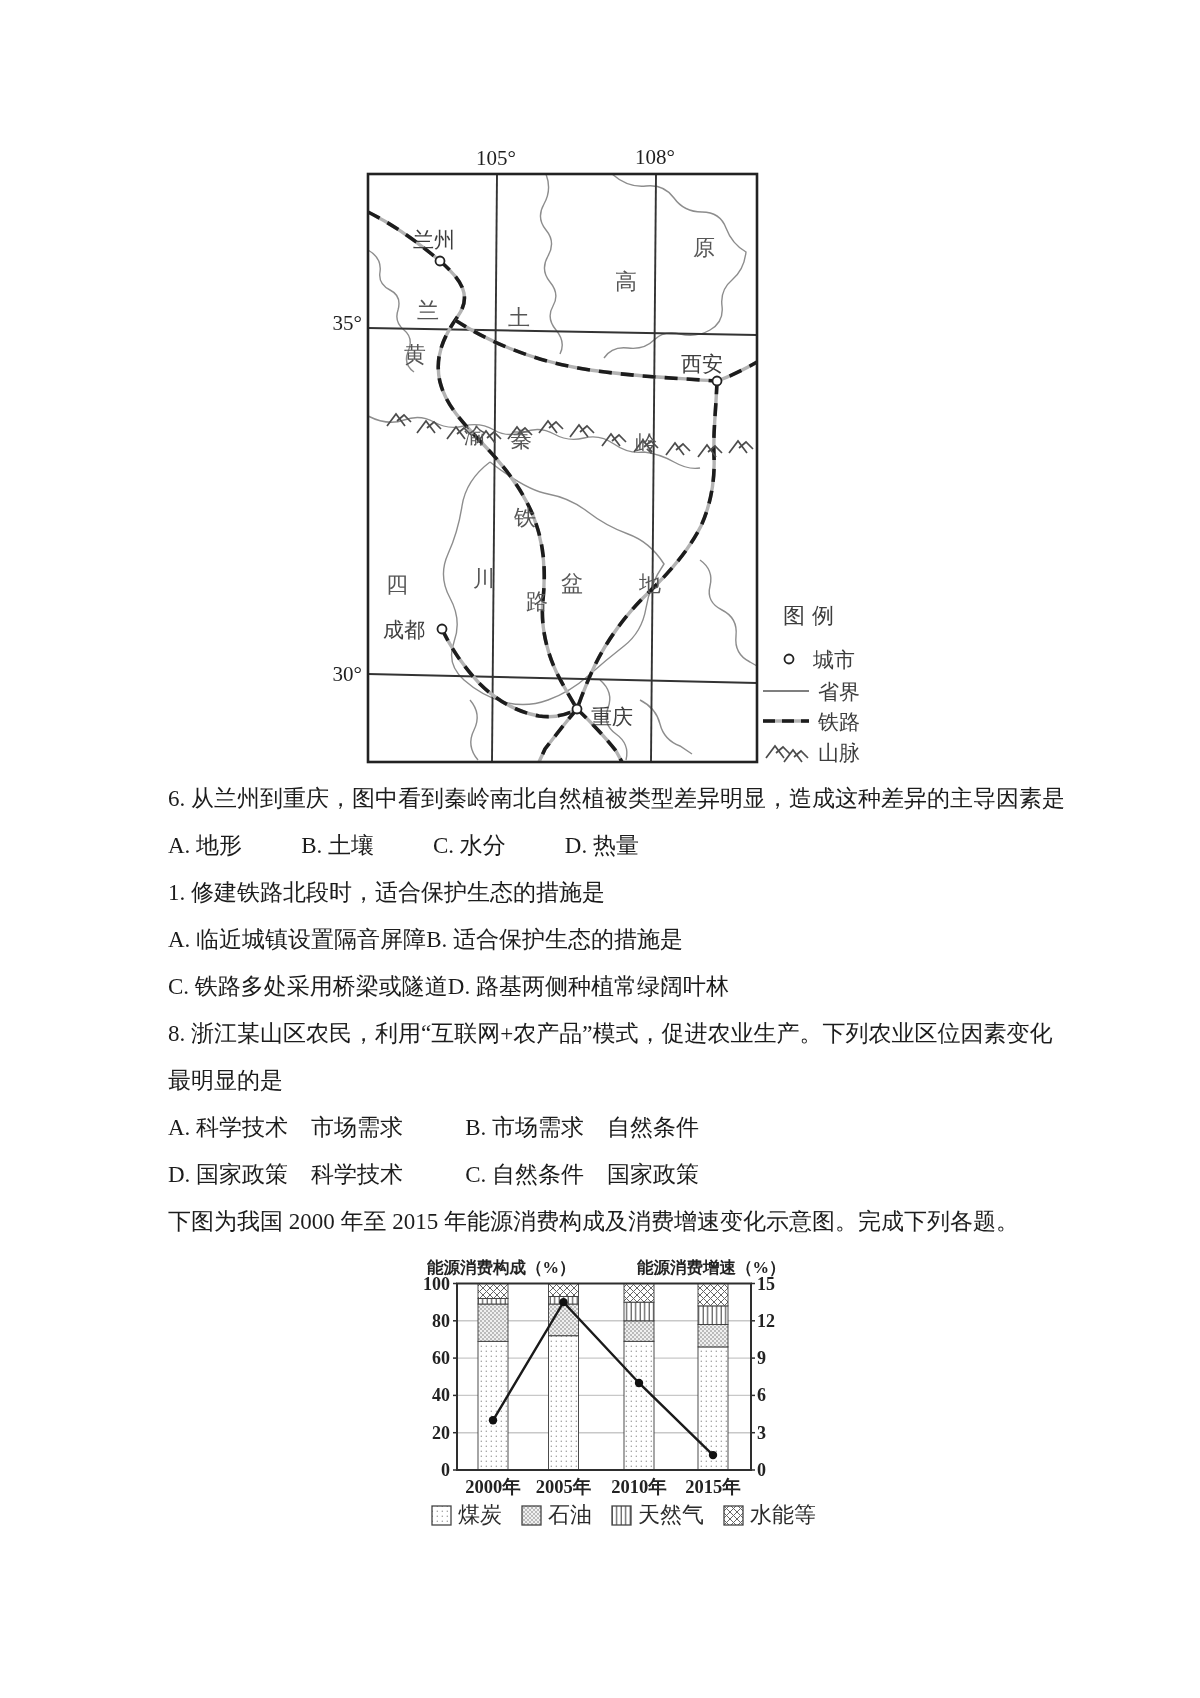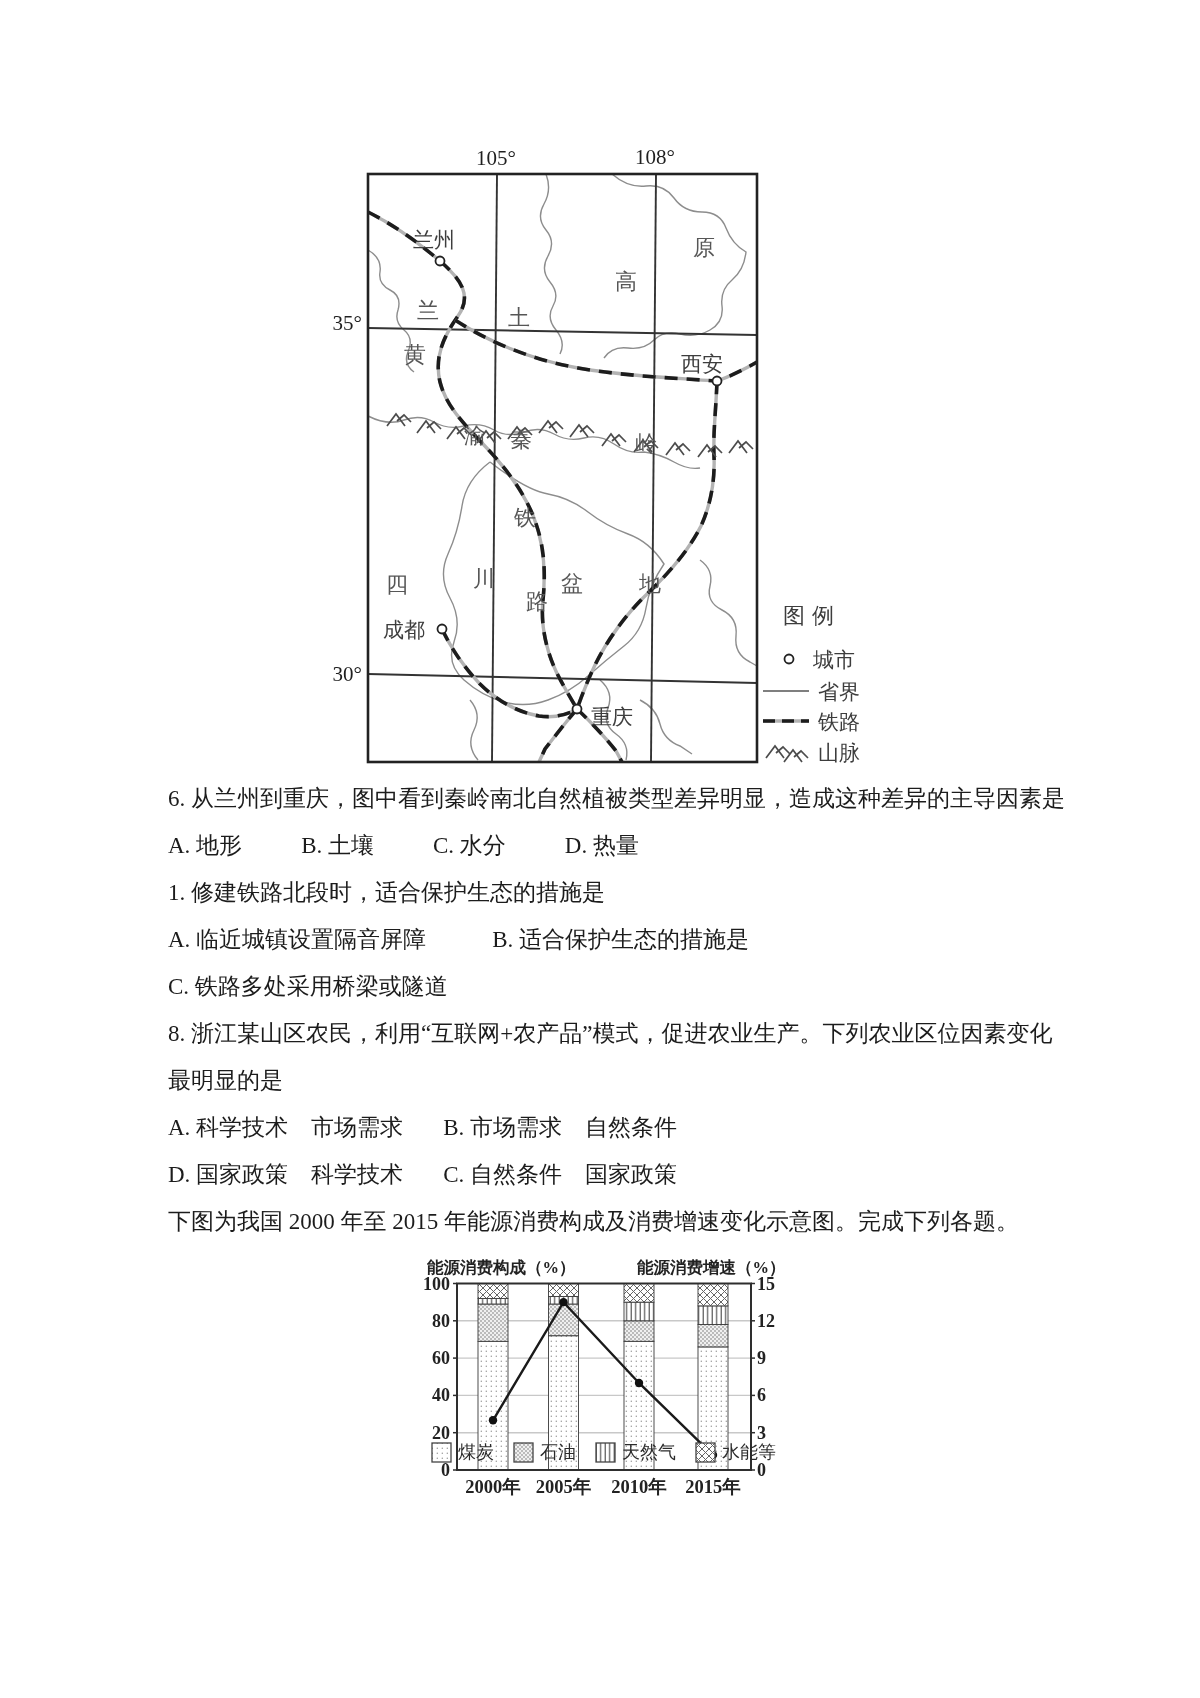--- a/index.html
+++ b/index.html
@@ -23,26 +23,26 @@
   .mlabel{font-size:21px;fill:#3d3d3d;}
   .rchar{font-size:22px;fill:#565656;}
   .leg-label{font-size:21px;fill:#3d3d3d;}
   .leg-title{font-size:22px;fill:#3d3d3d;letter-spacing:7px;}
 
   
   .textblock{position:absolute;left:168px;top:775px;width:1012px;
     font-size:23px;line-height:47px;color:#1c1c1c;}
   .tline{height:47px;white-space:pre;}
   .optrow{display:flex;}
-  .optrow.g59{gap:59px;} .optrow.g66{gap:66px;} .optrow.g62{gap:40px;}
+  .optrow.g59{gap:59px;} .optrow.g66{} .optrow.g62{gap:62px;}
 
   
   .chart-axis-title{font-size:16.5px;fill:#222;}
-  .chart-legend{position:absolute;left:431px;top:1440px;display:flex;
-    align-items:center;gap:19px;font-size:18px;color:#2b2b2b;}
+  .chart-legend{position:absolute;left:431px;top:1500px;display:flex;
+    align-items:center;gap:19px;font-size:22px;color:#2b2b2b;}
   .chart-legend .item{display:flex;align-items:center;gap:6px;}
   .chart-legend svg{display:block;}
 </style>
 </head>
 <body>
 
 <div class="figure" style="left:330px;top:135px;width:545px;height:640px;">
 <svg viewBox="330 135 545 640" width="545" height="640">
 
   <defs>
@@ -167,20 +167,21 @@
     <span>C. 水分</span>
     <span>D. 热量</span>
   </div>
   <div class="tline">1. 修建铁路北段时，适合保护生态的措施是</div>
   <div class="tline optrow g66">
     <span>A. 临近城镇设置隔音屏障</span>
     <span>B. 适合保护生态的措施是</span>
   </div>
   <div class="tline optrow g66">
     <span>C. 铁路多处采用桥梁或隧道</span>
+    <span>D. 路基两侧种植常绿阔叶林</span>
   </div>
   <div class="tline">8. 浙江某山区农民，利用“互联网+农产品”模式，促进农业生产。下列农业区位因素变化</div>
   <div class="tline">最明显的是</div>
   <div class="tline optrow g62">
     <span>A. 科学技术　市场需求</span>
     <span>B. 市场需求　自然条件</span>
   </div>
   <div class="tline optrow g62">
     <span>D. 国家政策　科学技术</span>
     <span>C. 自然条件　国家政策</span>

